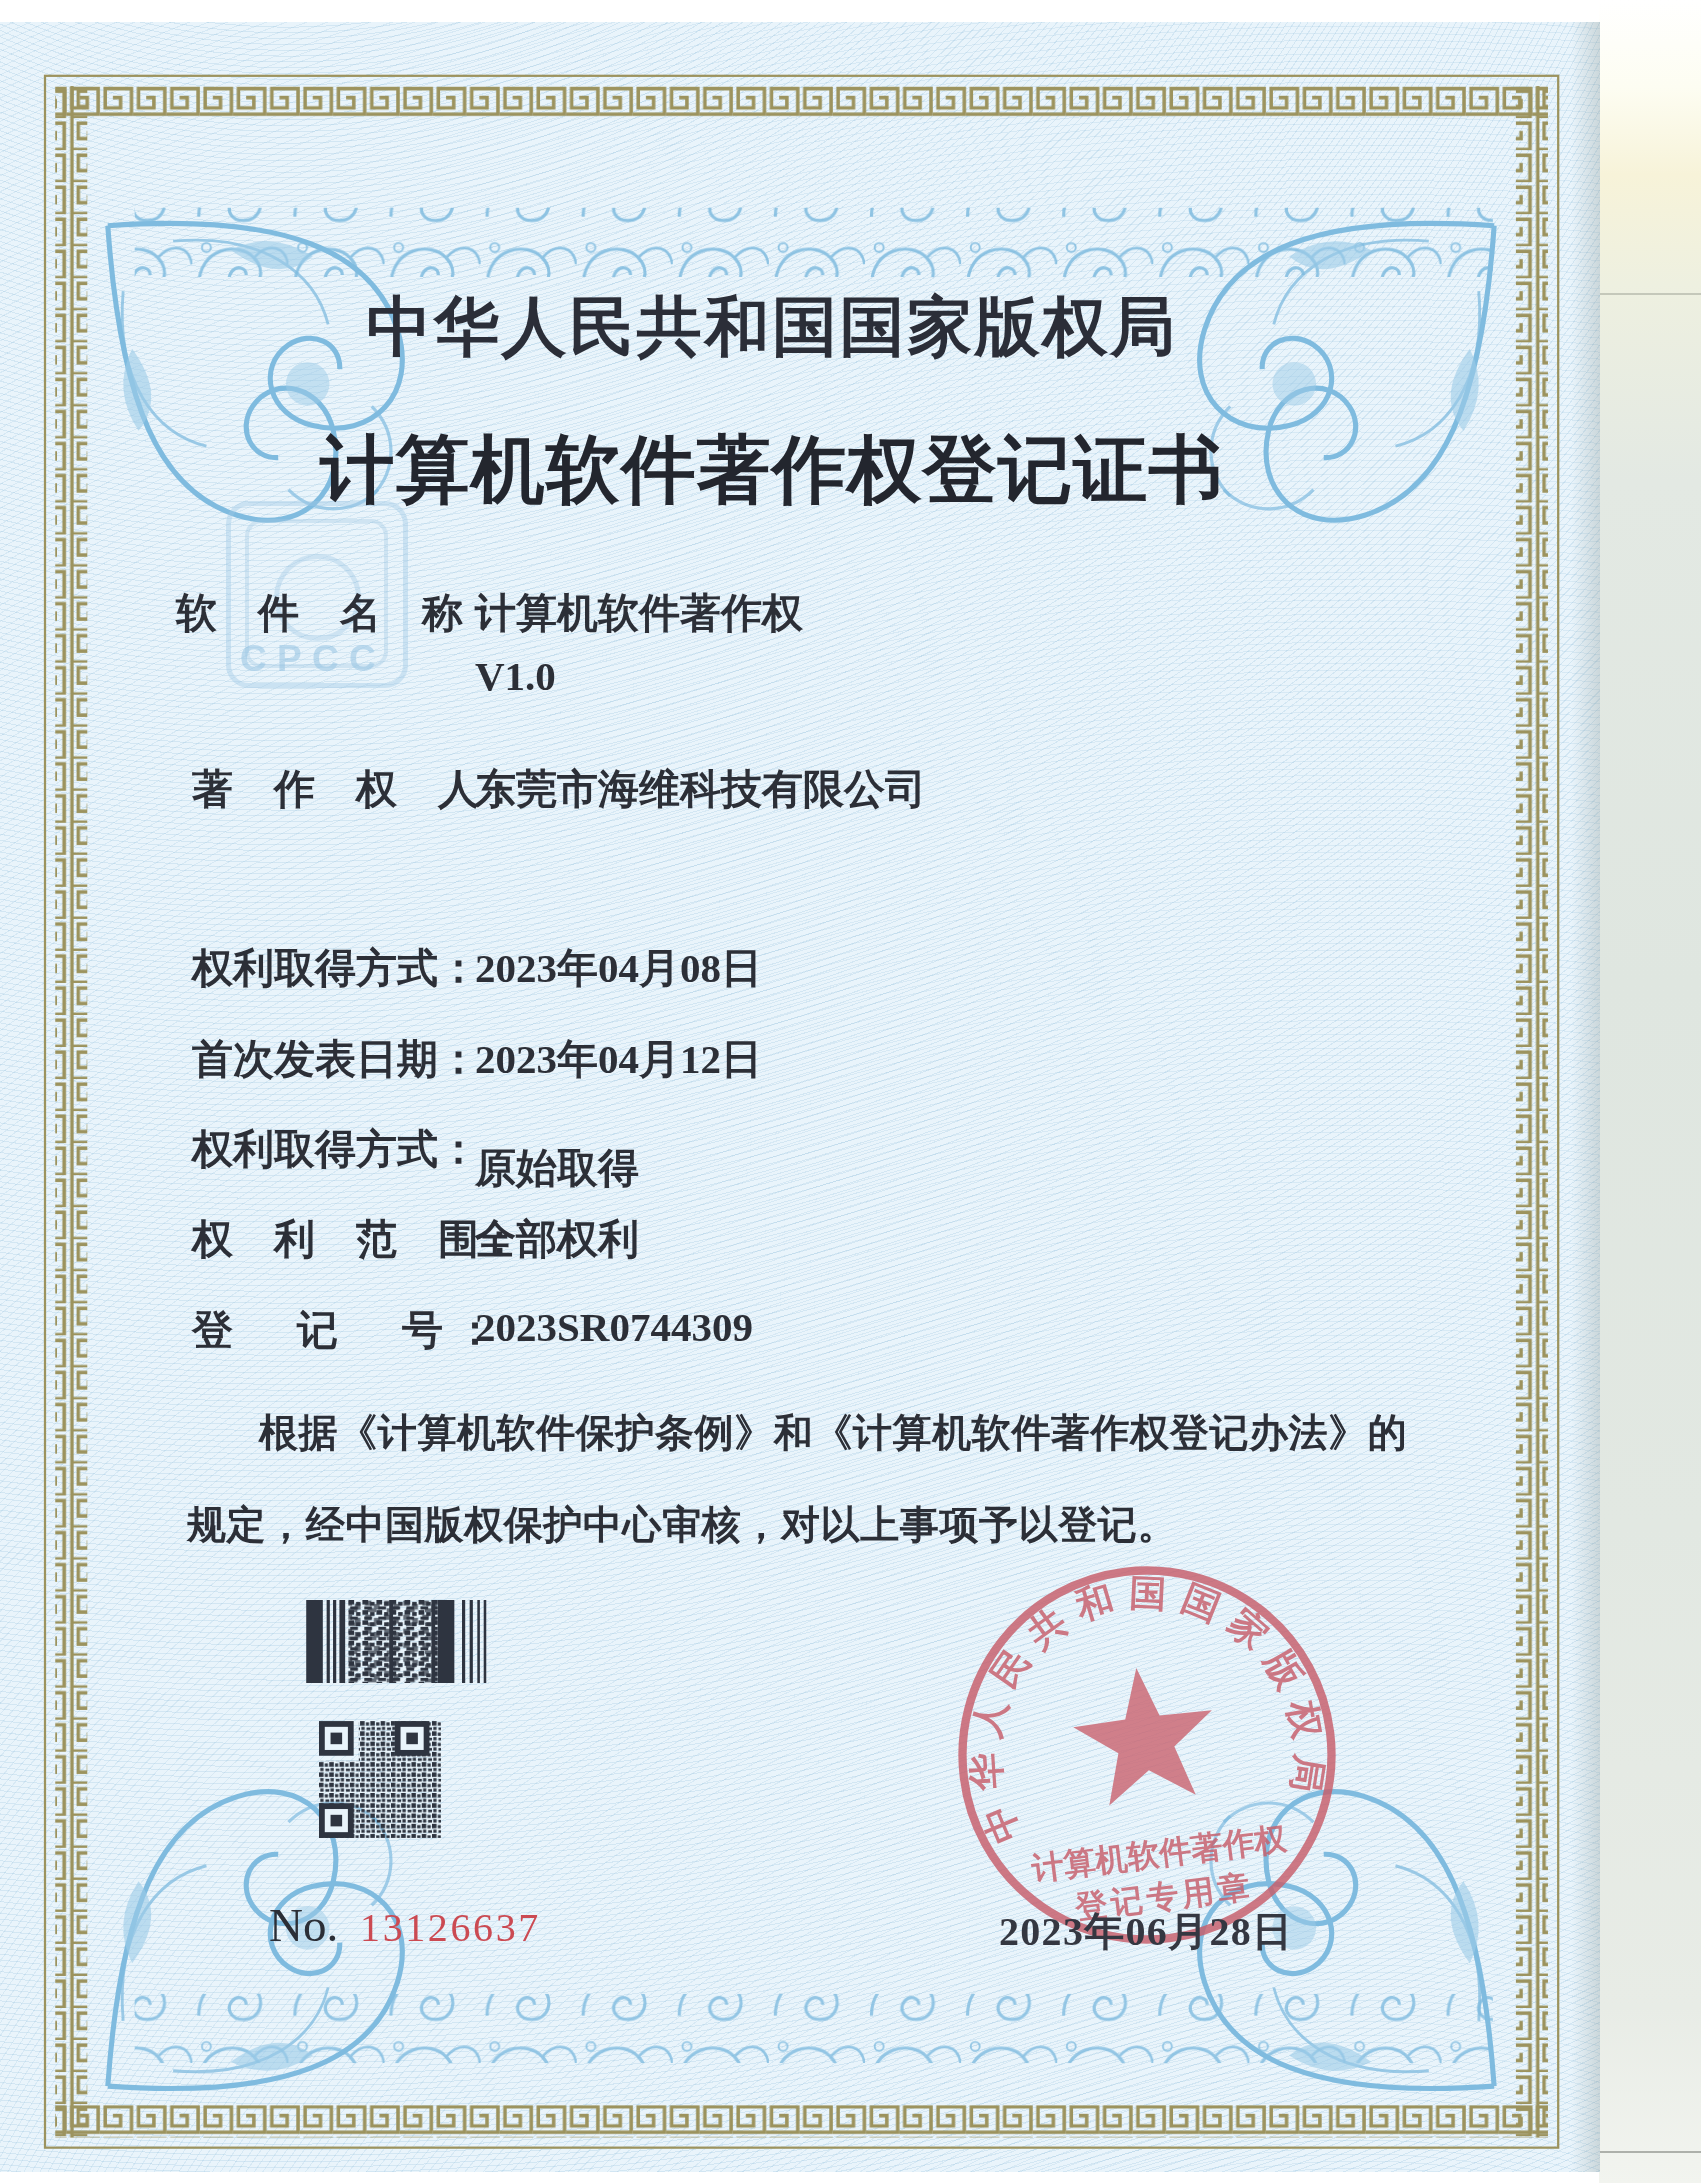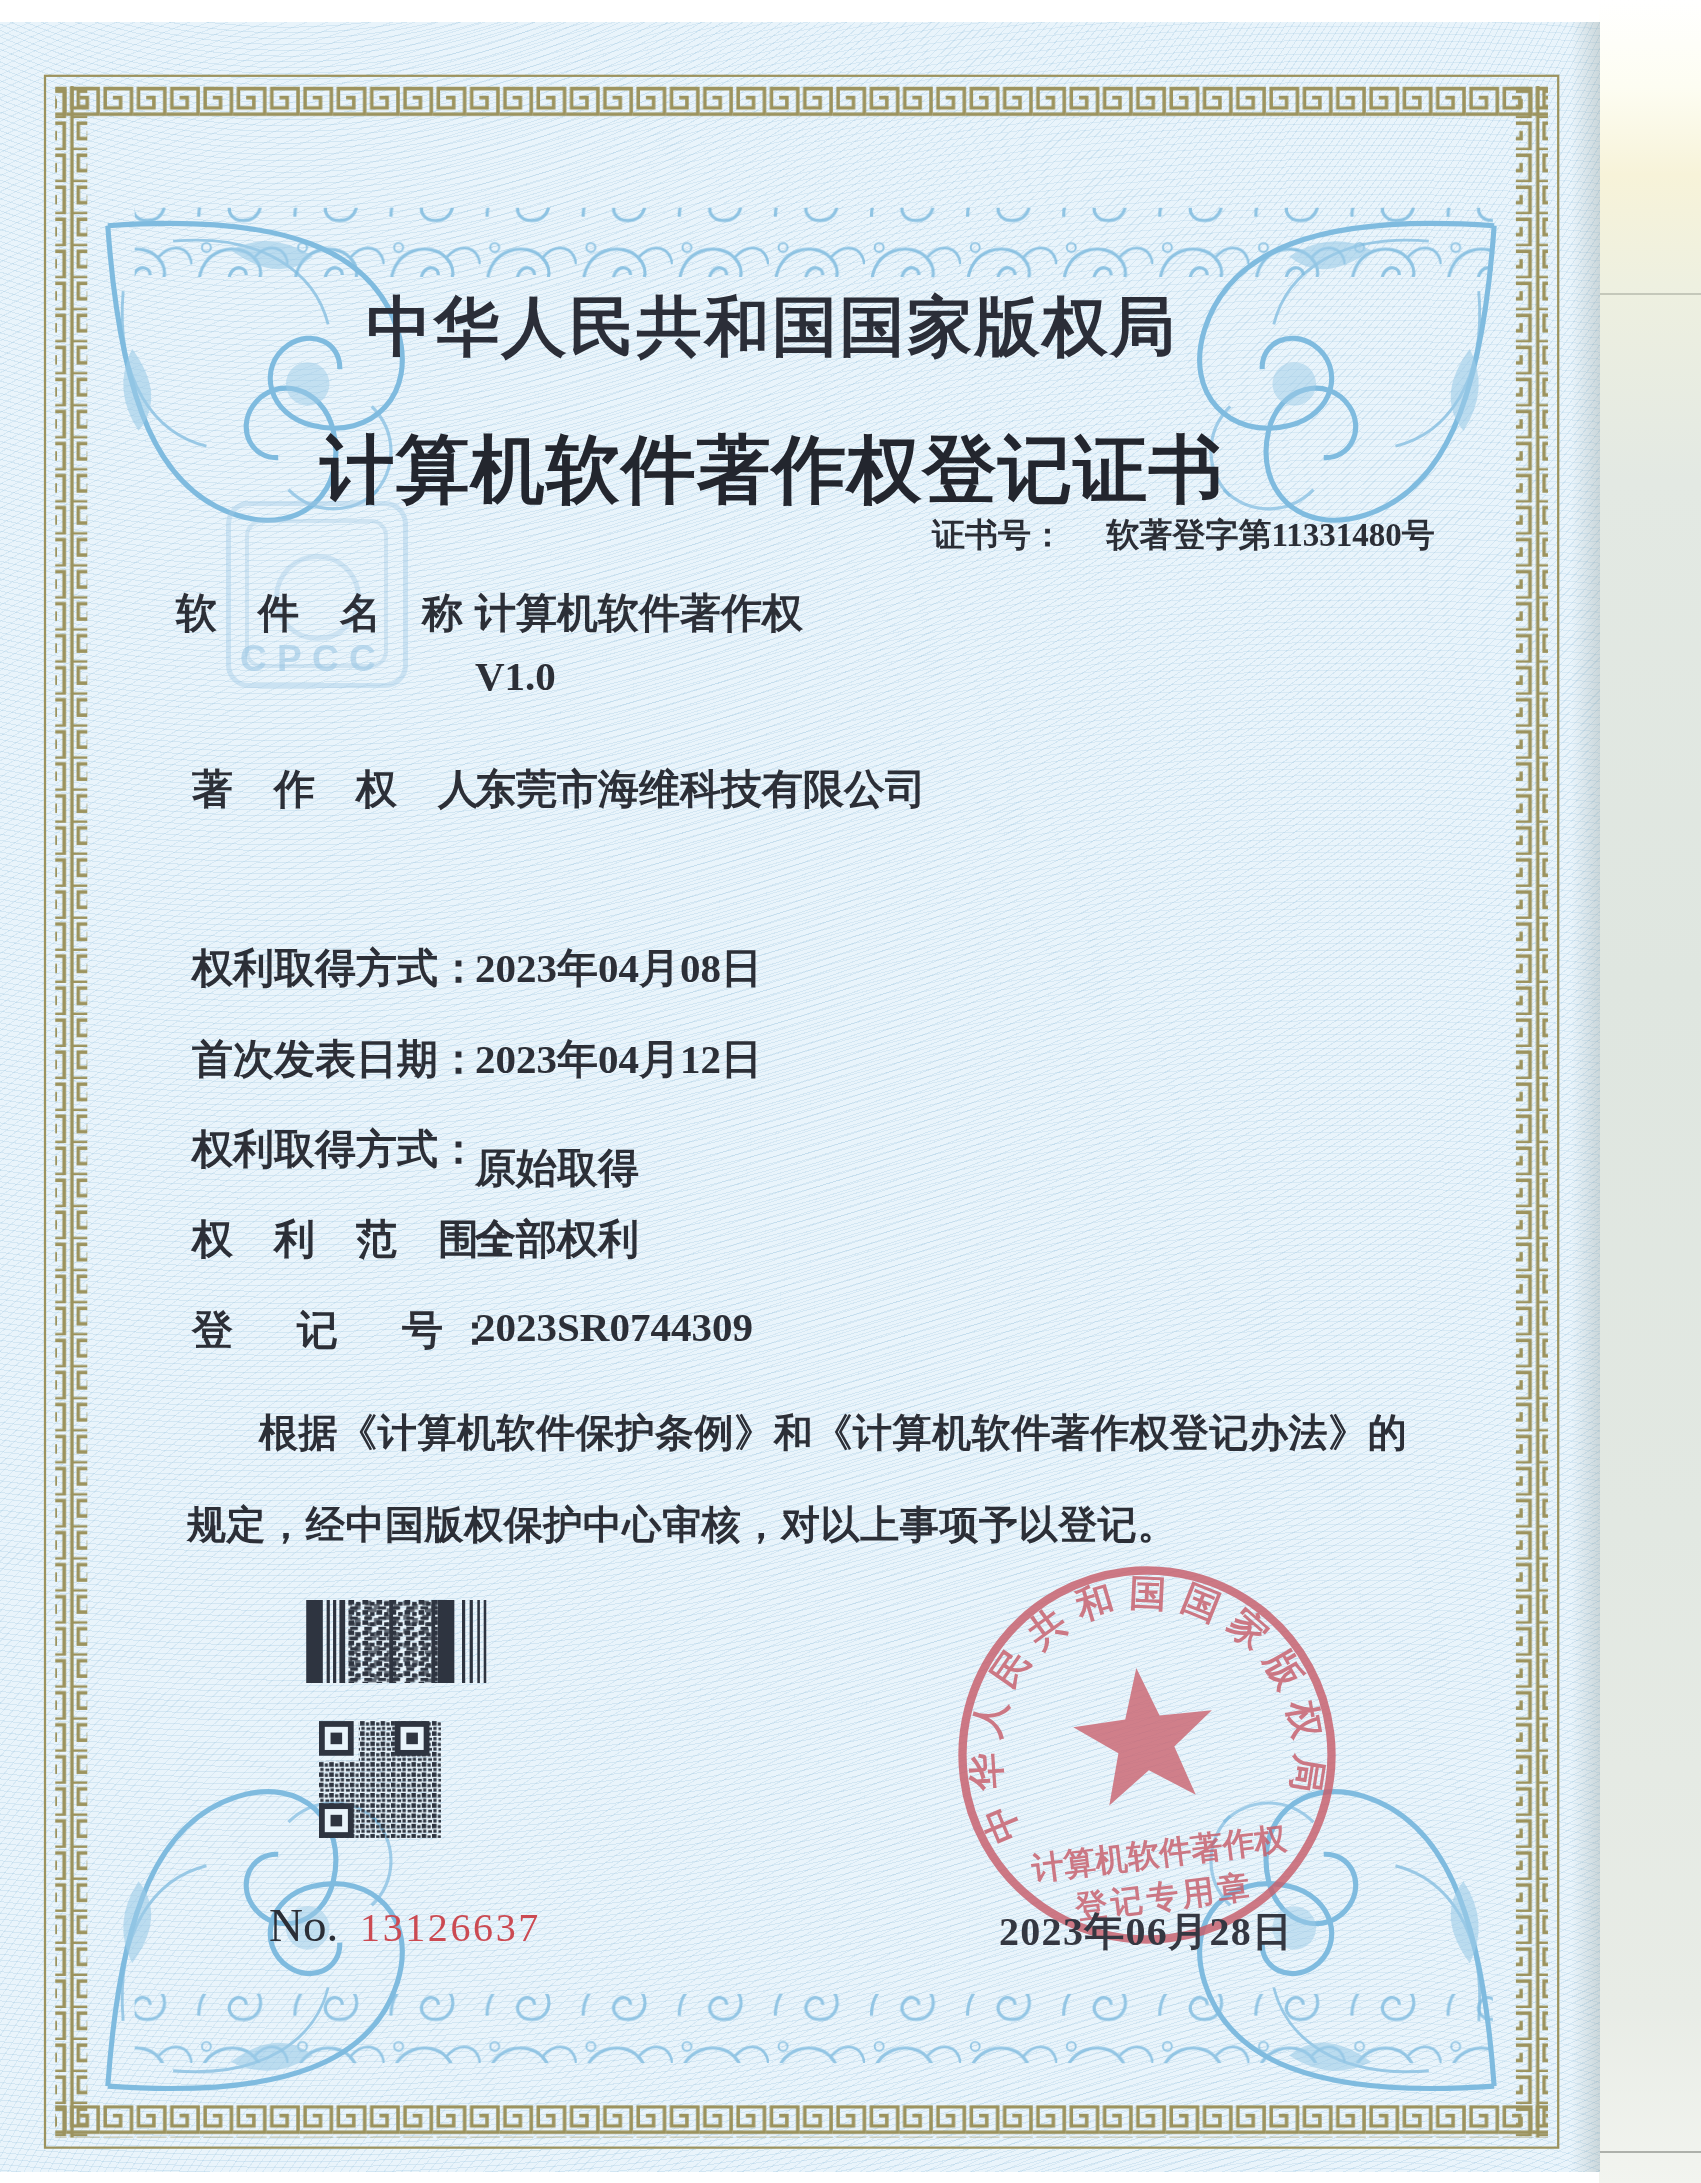--- a/index.html
+++ b/index.html
@@ -97,25 +97,20 @@
     </svg>
 
     <div class="wm" style="left:226px;top:479px;width:172px;height:177px;"></div>
     <div class="wm-inner" style="left:245px;top:497px;width:135px;height:141px;"></div>
     <div class="wm-circle" style="left:274px;top:532px;width:77px;height:77px;"></div>
     <div class="wm-text" style="left:240px;top:616px;">CPCC</div>
 
     <div class="abs t-auth" style="left:0;top:261px;width:1544px;text-align:center;">中华人民共和国国家版权局</div>
     <div class="abs t-title" style="left:0;top:368px;width:1544px;text-align:center;margin-top:31px;">计算机软件著作权登记证书</div>
 
-    <div class="abs certno" style="left:932px;top:491px;">
-      <span>证书号：</span>
-      <span style="display:inline-block;width:26px;"></span>
-      <span>软著登字第11331480号</span>
-    </div>
 
     <div>
       <span class="abs lbl" style="left:176px;top:564px;">软　件　名　称：</span>
       <span class="abs val" style="left:475px;top:564px;">计算机软件著作权</span>
       <span class="abs val" style="left:475px;top:630px;">V1.0</span>
     </div>
     <div>
       <span class="abs lbl" style="left:192px;top:740px;text-align:center;">著　作　权　人：</span>
       <span class="abs val" style="left:475px;top:740px;">东莞市海维科技有限公司</span>
     </div>

